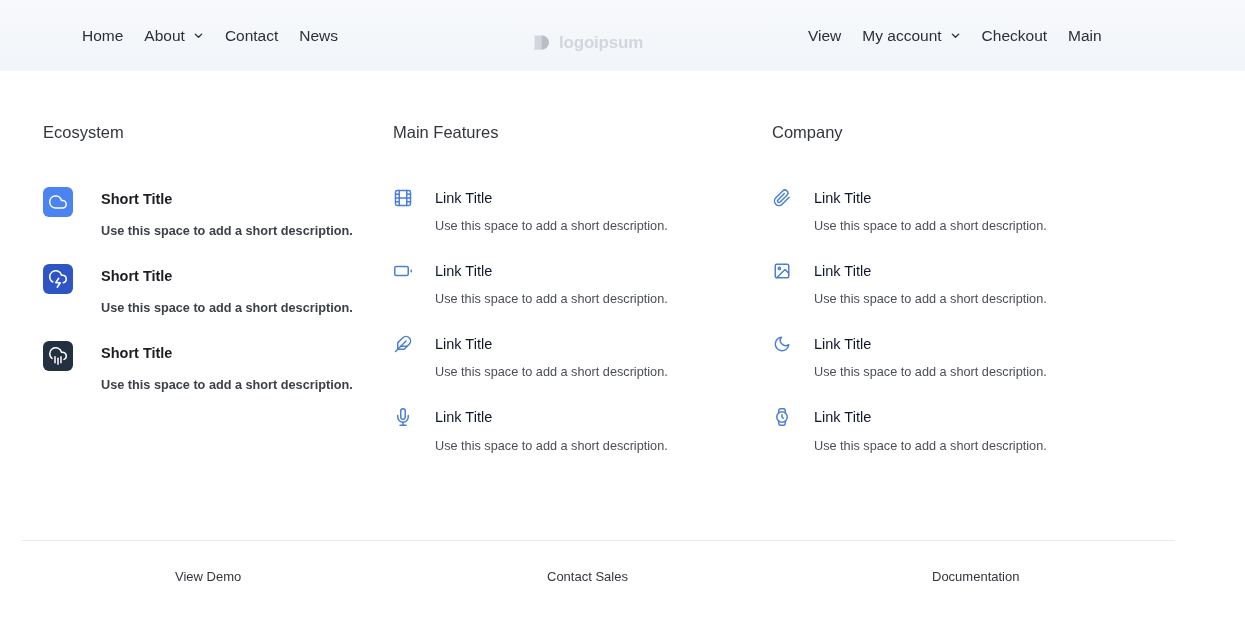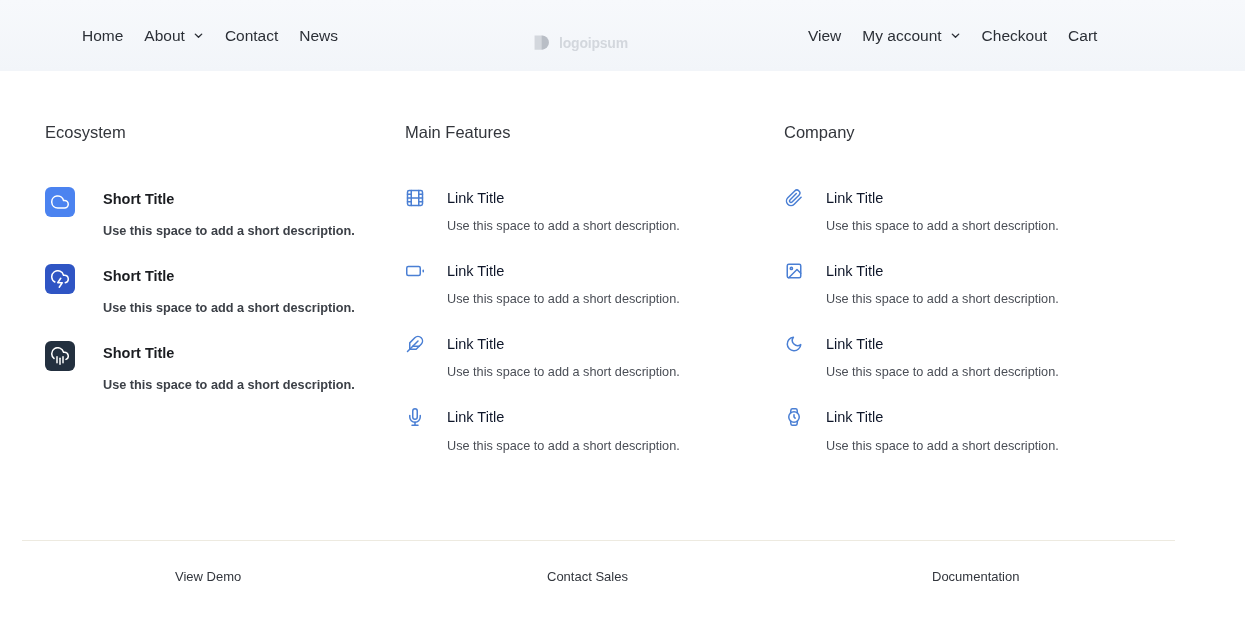--- a/index.html
+++ b/index.html
@@ -35,31 +35,31 @@
   .nav-item-group { display: inline-flex; align-items: center; gap: 8px; cursor: pointer; }
   .chev { display: inline-block; width: 11px; height: 11px; }
   .chev svg { display:block; }
 
   .brand {
     position: absolute; left: 533px; top: 33px;
     display: flex; align-items: center; gap: 7px;
   }
   .brand-mark { width: 19px; height: 19px; flex: 0 0 19px; }
   .brand-text {
-    font-size: 14px; font-weight: 700; color: #d3d7dd;
+    font-size: 17px; font-weight: 700; color: #d3d7dd;
     letter-spacing: -0.2px; line-height: 1;
   }
 
   
   .columns {
     position: absolute; top: 71px; left: 0;
     width: 1245px; display: flex;
   }
   .col { padding-top: 53px; }
-  .col-ecosystem { width: 386px; padding-left: 33px; margin-left: 12px; }
+  .col-ecosystem { width: 386px; padding-left: 43px; }
   .col-features  { width: 381px; padding-left: 7px; }
   .col-company   { width: 420px; padding-left: 5px; }
 
   .col-heading {
     font-size: 16.5px; font-weight: 400; color: #33363c;
     line-height: 1; margin-bottom: 45px; white-space: nowrap;
   }
 
   
   .eco-item { display: flex; align-items: flex-start; margin-bottom: 25px; gap: 12px; }
@@ -146,21 +146,21 @@
       <a class="nav-link" href="#">View</a>
       <span class="nav-item-group">
         <span class="nav-link">My account</span>
         <span class="chev">
           <svg width="11" height="11" viewBox="0 0 24 24" fill="none" stroke="#2b2f36" stroke-width="3" stroke-linecap="round" stroke-linejoin="round">
               <polyline points="5 9 12 16 19 9"></polyline>
             </svg>
         </span>
       </span>
       <a class="nav-link" href="#">Checkout</a>
-      <a class="nav-link" href="#">Cart</a>
+      <a class="nav-link" href="#">Main</a>
     </nav>
   </div>
 
   <div class="columns">
 
     <div class="col col-ecosystem">
       <div class="col-heading">Ecosystem</div>
 
       <div class="eco-item">
         <span class="eco-tile" style="background:#4b83f0">

